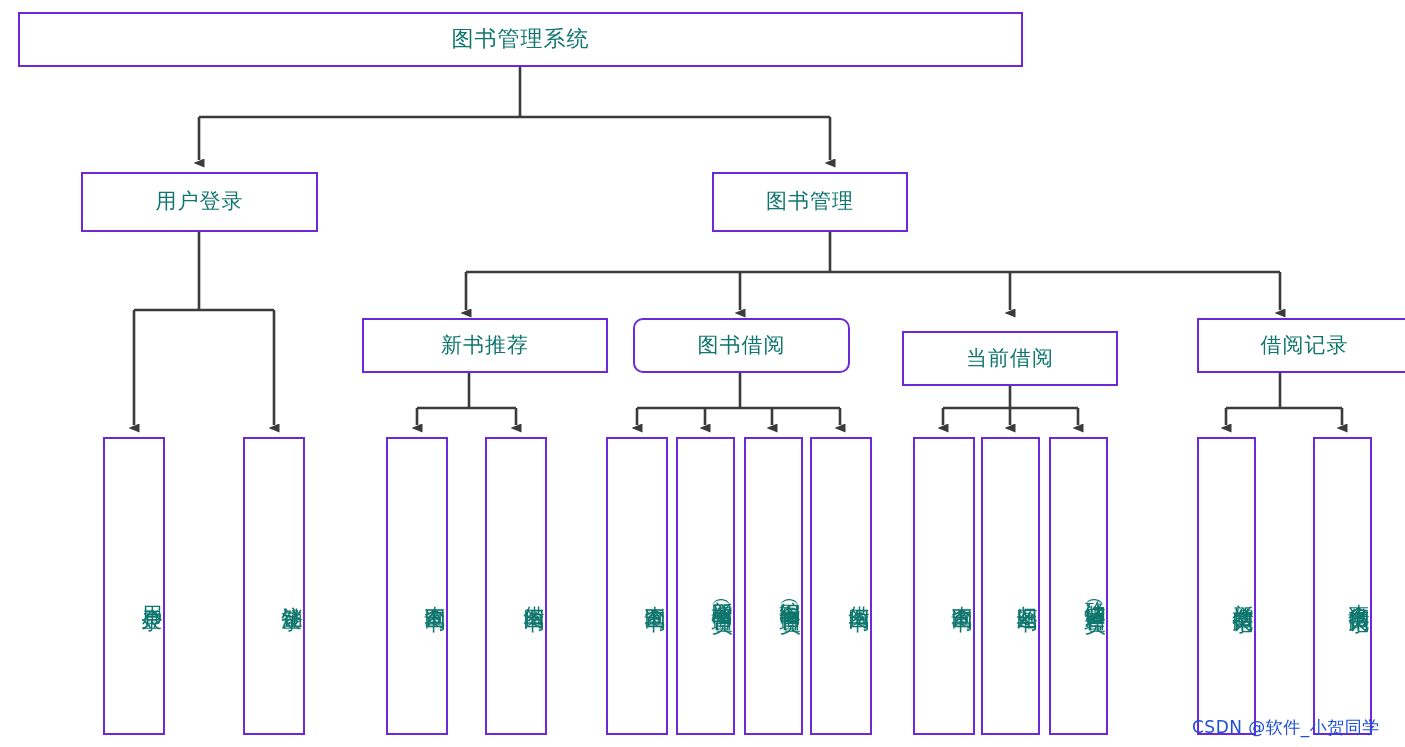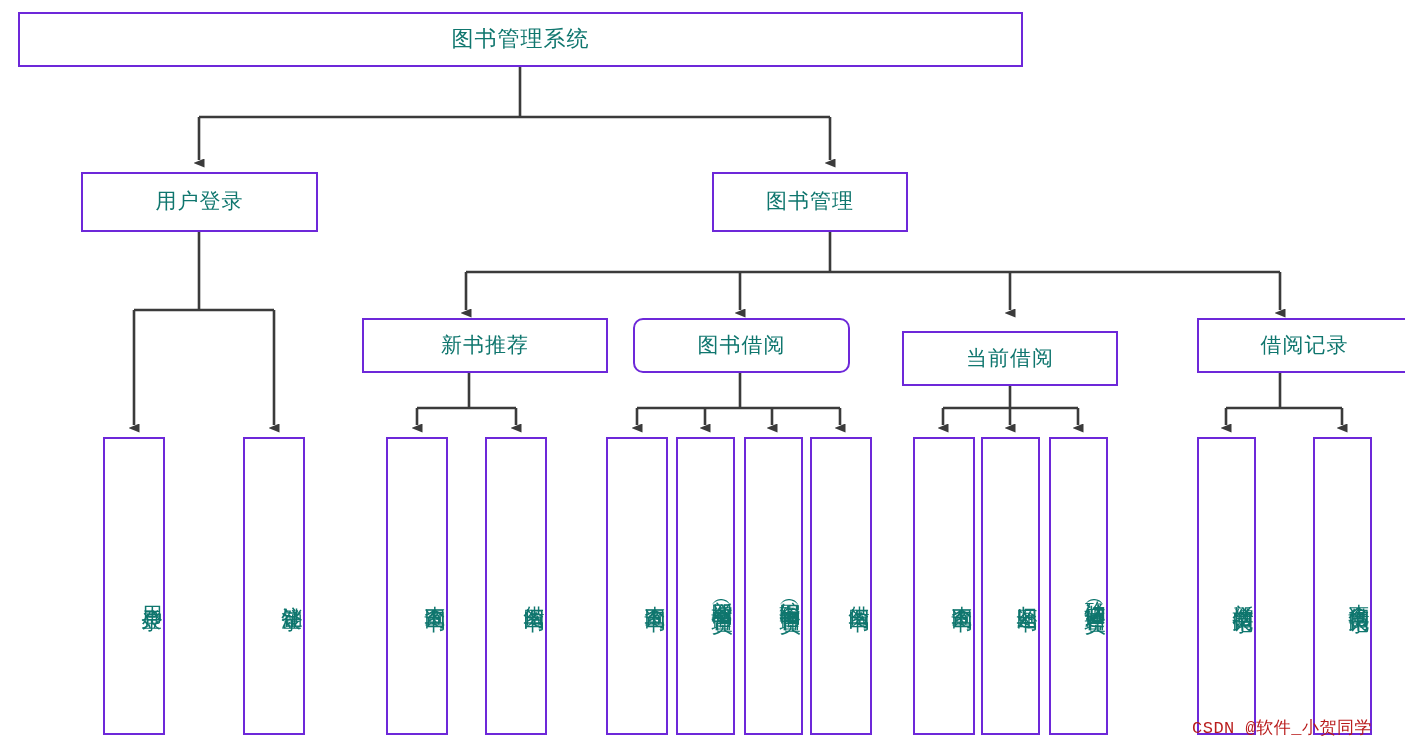--- a/index.html
+++ b/index.html
@@ -52,26 +52,25 @@
   .node.vert > .vtext {
     writing-mode: vertical-rl;
     text-orientation: upright;
     white-space: nowrap;
   }
   .node.root {
     font-size: 22px;
   }
   .watermark {
     position: absolute;
-    color: #b91c1c;
+    color: #1d4ed8;
     font-size: 17px;
     letter-spacing: 0.5px;
     white-space: nowrap;
     pointer-events: none;
-    font-family: Liberation Mono, monospace;
   }
 </style>
 </head>
 <body>
 
 <div id="canvas">
 
   <svg id="wires" viewBox="0 0 1405 747" xmlns="http://www.w3.org/2000/svg">
     <defs>
       <marker id="arrow" markerWidth="9" markerHeight="11" refX="1.5" refY="5.5" orient="auto" markerUnits="userSpaceOnUse">

